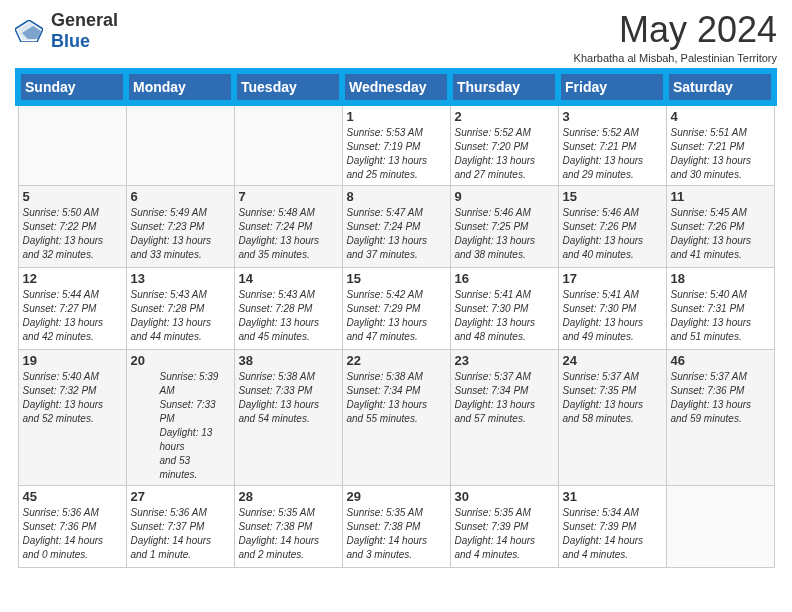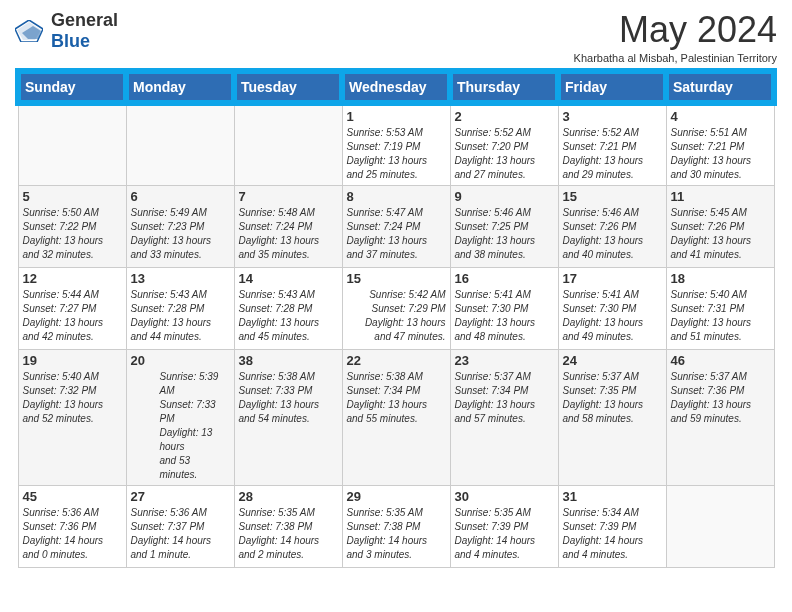--- a/index.html
+++ b/index.html
@@ -222,21 +222,21 @@
           </td>
           <td>
             <span class="day-number">14</span>
             <div class="day-info" style="white-space: pre-line;">Sunrise: 5:43 AM
 Sunset: 7:28 PM
 Daylight: 13 hours
 and 45 minutes.</div>
           </td>
           <td>
             <span class="day-number">15</span>
-            <div class="day-info" style="white-space: pre-line; text-align: right;">Sunrise: 5:42 AM
+            <div class="day-info" style="white-space: pre-line;">Sunrise: 5:42 AM
 Sunset: 7:29 PM
 Daylight: 13 hours
 and 47 minutes.</div>
           </td>
           <td>
             <span class="day-number">16</span>
             <div class="day-info" style="white-space: pre-line;">Sunrise: 5:41 AM
 Sunset: 7:30 PM
 Daylight: 13 hours
 and 48 minutes.</div>

